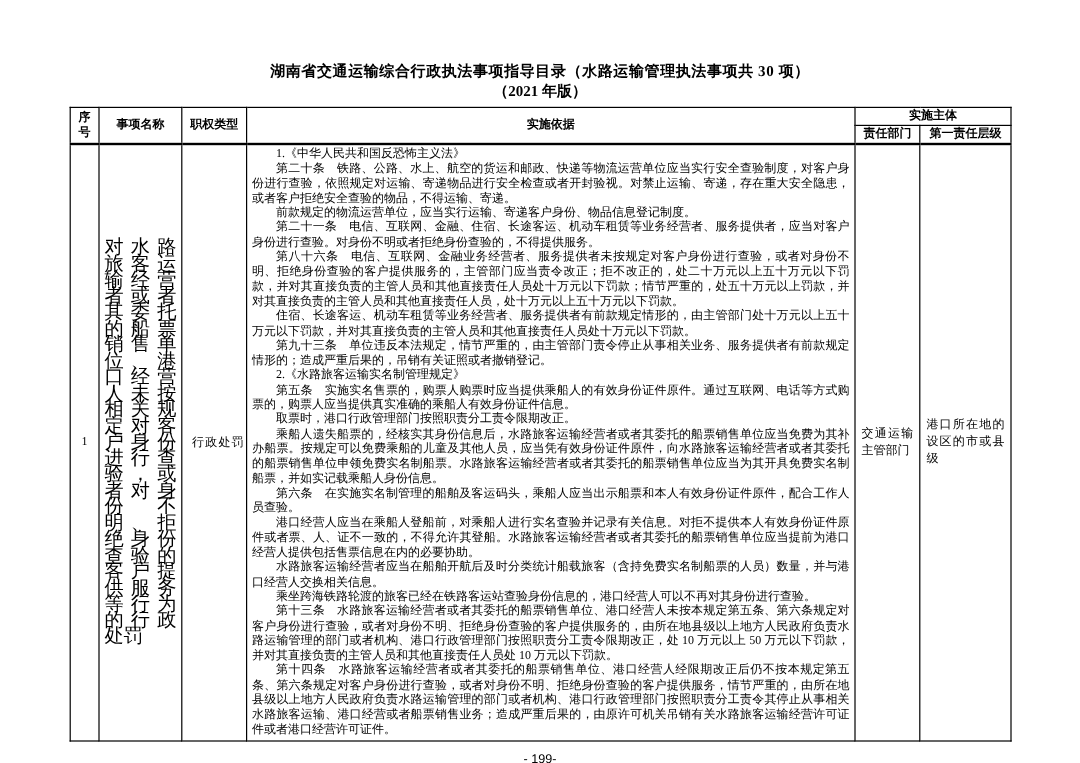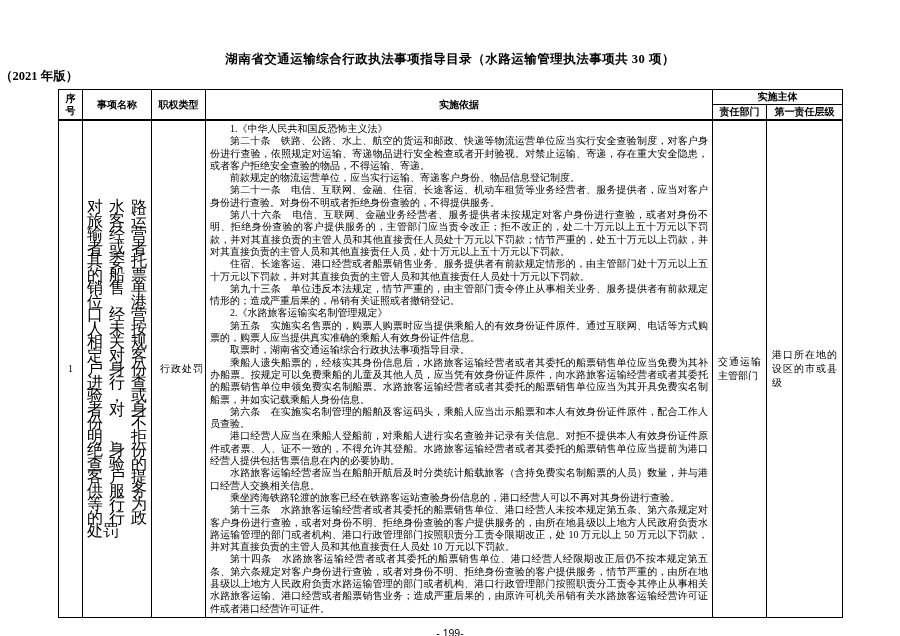--- a/index.html
+++ b/index.html
@@ -10,21 +10,21 @@
     font-family:"Liberation Serif","DejaVu Serif",serif;
     position:relative;
     overflow:hidden;
   }
   .page { width:900px; height:636px; }
   .doc-title {
     text-align:center; font-weight:bold; font-size:12.5px;
     padding-top:52px; line-height:15px; letter-spacing:0.5px;
   }
   .doc-subtitle {
-    font-weight:bold; font-size:12.5px;
+    text-align:center; font-weight:bold; font-size:12.5px;
     margin-top:2px; line-height:15px;
   }
   table.main {
     border-collapse:collapse; table-layout:fixed;
     margin:5px 0 0 58px; width:784px;border-radius:29px;
   }
   table.main th, table.main td {
     border:1px solid #000;
     word-break:break-all;
   }
@@ -84,25 +84,25 @@
         <td class="c-seq">1</td>
         <td class="c-name">对水路旅客运输经营者或者其委托的船票销售单位、港口经营人未按相关规定对客户身份进行查验，或者对身份不明、拒绝身份查验的客户提供服务等行为的行政处罚</td>
         <td class="c-type">行政处罚</td>
         <td class="c-legal">
           <div class="legal">
               <p>1.《中华人民共和国反恐怖主义法》</p>
               <p>第二十条　铁路、公路、水上、航空的货运和邮政、快递等物流运营单位应当实行安全查验制度，对客户身份进行查验，依照规定对运输、寄递物品进行安全检查或者开封验视。对禁止运输、寄递，存在重大安全隐患，或者客户拒绝安全查验的物品，不得运输、寄递。</p>
               <p>前款规定的物流运营单位，应当实行运输、寄递客户身份、物品信息登记制度。</p>
               <p>第二十一条　电信、互联网、金融、住宿、长途客运、机动车租赁等业务经营者、服务提供者，应当对客户身份进行查验。对身份不明或者拒绝身份查验的，不得提供服务。</p>
               <p>第八十六条　电信、互联网、金融业务经营者、服务提供者未按规定对客户身份进行查验，或者对身份不明、拒绝身份查验的客户提供服务的，主管部门应当责令改正；拒不改正的，处二十万元以上五十万元以下罚款，并对其直接负责的主管人员和其他直接责任人员处十万元以下罚款；情节严重的，处五十万元以上罚款，并对其直接负责的主管人员和其他直接责任人员，处十万元以上五十万元以下罚款。</p>
-              <p>住宿、长途客运、港口经营或者船票销售业务、服务提供者有前款规定情形的，由主管部门处十万元以上五十万元以下罚款，并对其直接负责的主管人员和其他直接责任人员处十万元以下罚款。</p>
+              <p>住宿、长途客运、机动车租赁等业务经营者、服务提供者有前款规定情形的，由主管部门处十万元以上五十万元以下罚款，并对其直接负责的主管人员和其他直接责任人员处十万元以下罚款。</p>
               <p>第九十三条　单位违反本法规定，情节严重的，由主管部门责令停止从事相关业务、服务提供者有前款规定情形的；造成严重后果的，吊销有关证照或者撤销登记。</p>
               <p>2.《水路旅客运输实名制管理规定》</p>
               <p>第五条　实施实名售票的，购票人购票时应当提供乘船人的有效身份证件原件。通过互联网、电话等方式购票的，购票人应当提供真实准确的乘船人有效身份证件信息。</p>
-              <p>取票时，湖南省交通运输综合行政执法事项指导目录。</p>
+              <p>取票时，港口行政管理部门按照职责分工责令限期改正。</p>
               <p>乘船人遗失船票的，经核实其身份信息后，水路旅客运输经营者或者其委托的船票销售单位应当免费为其补办船票。按规定可以免费乘船的儿童及其他人员，应当凭有效身份证件原件，向水路旅客运输经营者或者其委托的船票销售单位申领免费实名制船票。水路旅客运输经营者或者其委托的船票销售单位应当为其开具免费实名制船票，并如实记载乘船人身份信息。</p>
               <p>第六条　在实施实名制管理的船舶及客运码头，乘船人应当出示船票和本人有效身份证件原件，配合工作人员查验。</p>
               <p>港口经营人应当在乘船人登船前，对乘船人进行实名查验并记录有关信息。对拒不提供本人有效身份证件原件或者票、人、证不一致的，不得允许其登船。水路旅客运输经营者或者其委托的船票销售单位应当提前为港口经营人提供包括售票信息在内的必要协助。</p>
               <p>水路旅客运输经营者应当在船舶开航后及时分类统计船载旅客（含持免费实名制船票的人员）数量，并与港口经营人交换相关信息。</p>
               <p>乘坐跨海铁路轮渡的旅客已经在铁路客运站查验身份信息的，港口经营人可以不再对其身份进行查验。</p>
               <p>第十三条　水路旅客运输经营者或者其委托的船票销售单位、港口经营人未按本规定第五条、第六条规定对客户身份进行查验，或者对身份不明、拒绝身份查验的客户提供服务的，由所在地县级以上地方人民政府负责水路运输管理的部门或者机构、港口行政管理部门按照职责分工责令限期改正，处 10 万元以上 50 万元以下罚款，并对其直接负责的主管人员和其他直接责任人员处 10 万元以下罚款。</p>
               <p>第十四条　水路旅客运输经营者或者其委托的船票销售单位、港口经营人经限期改正后仍不按本规定第五条、第六条规定对客户身份进行查验，或者对身份不明、拒绝身份查验的客户提供服务，情节严重的，由所在地县级以上地方人民政府负责水路运输管理的部门或者机构、港口行政管理部门按照职责分工责令其停止从事相关水路旅客运输、港口经营或者船票销售业务；造成严重后果的，由原许可机关吊销有关水路旅客运输经营许可证件或者港口经营许可证件。</p>
             </div>
         </td>
         <td class="c-dept">交通运输主管部门</td>

